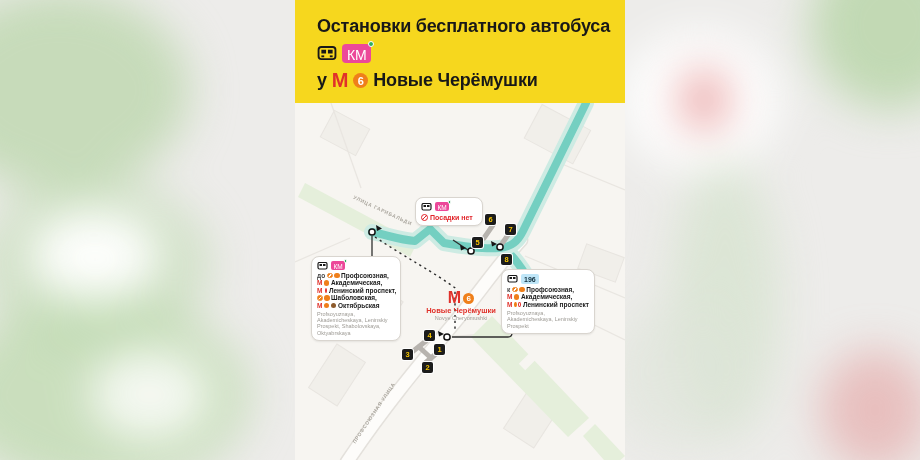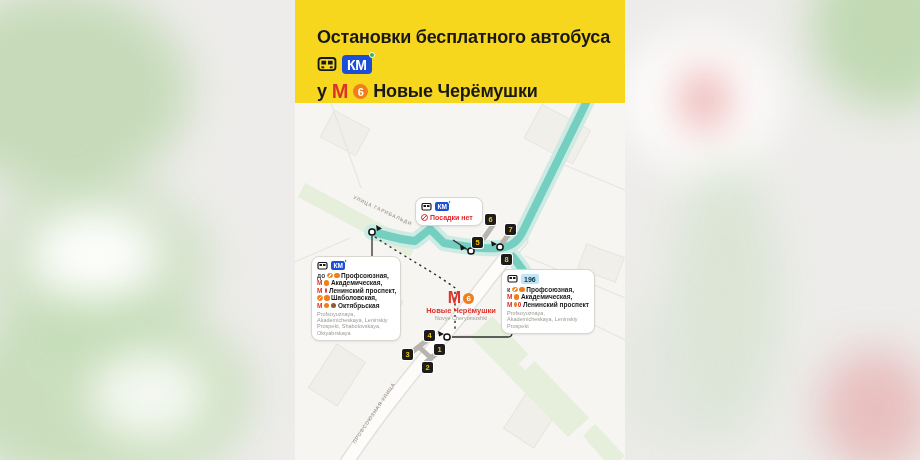--- a/index.html
+++ b/index.html
@@ -18,28 +18,28 @@
   .b6  { left:650px; top:60px;  width:160px; height:140px; background:rgba(255,255,255,.9); }
   .b7  { left:712px; top:100px; width:44px;  height:60px;  background:rgba(216,84,84,.55); }
   .b8  { left:840px; top:-30px; width:160px; height:170px; background:rgba(182,212,166,.8); }
   .b9  { left:700px; top:190px; width:110px; height:280px; background:rgba(205,224,196,.55); }
   .b10 { left:850px; top:380px; width:110px; height:120px; background:rgba(228,148,148,.5); }
   .b11 { left:640px; top:330px; width:140px; height:150px; background:rgba(222,228,216,.6); }
 
   
   .card { position:absolute; left:295px; top:0; width:330px; height:460px; background:#F7F5F1; }
 
-  .header { position:absolute; left:0; top:0; width:330px; height:103px; background:#F6D71E; padding:24px 0 0 22px; color:#181818; }
+  .header { position:absolute; left:0; top:0; width:330px; height:103px; background:#F6D71E; padding:13px 0 0 22px; color:#181818; }
   .h-row { height:27px; display:flex; align-items:center; gap:5px; font-weight:bold; font-size:18px; letter-spacing:-.2px; white-space:nowrap; }
 
   .bus-ic { display:inline-block; position:relative; }
   .bus-ic svg { display:block; }
 
-  .km-badge { position:relative; display:inline-flex; align-items:center; justify-content:center;
-              background:#1d4ed8; color:#fff; font-weight:bold; border-radius:4px; }
+  .km-badge { position:relative; display:inline-flex; align-items:flex-end; justify-content:center;
+              background:#ec4899; color:#fff; font-weight:normal; border-radius:4px; }
   .km-badge.big { height:19px; padding:0 5px; font-size:14px; }
   .km-badge.big .km-dot { position:absolute; right:-3px; top:-3px; width:6px; height:6px; border-radius:50%;
                           background:#2FAF5F; border:1.5px solid #fff; }
   .km-badge.small { height:9px; padding:0 2.5px; font-size:6.5px; border-radius:2px; }
   .km-badge.small .km-dot { position:absolute; right:-2px; top:-2px; width:3.5px; height:3.5px; border-radius:50%;
                             background:#2FAF5F; border:1px solid #fff; }
 
   .m-glyph { color:#E0312A; font-weight:bold; }
   .m-glyph.big { font-size:20px; }
   .l-circle { display:inline-flex; align-items:center; justify-content:center; border-radius:50%;

